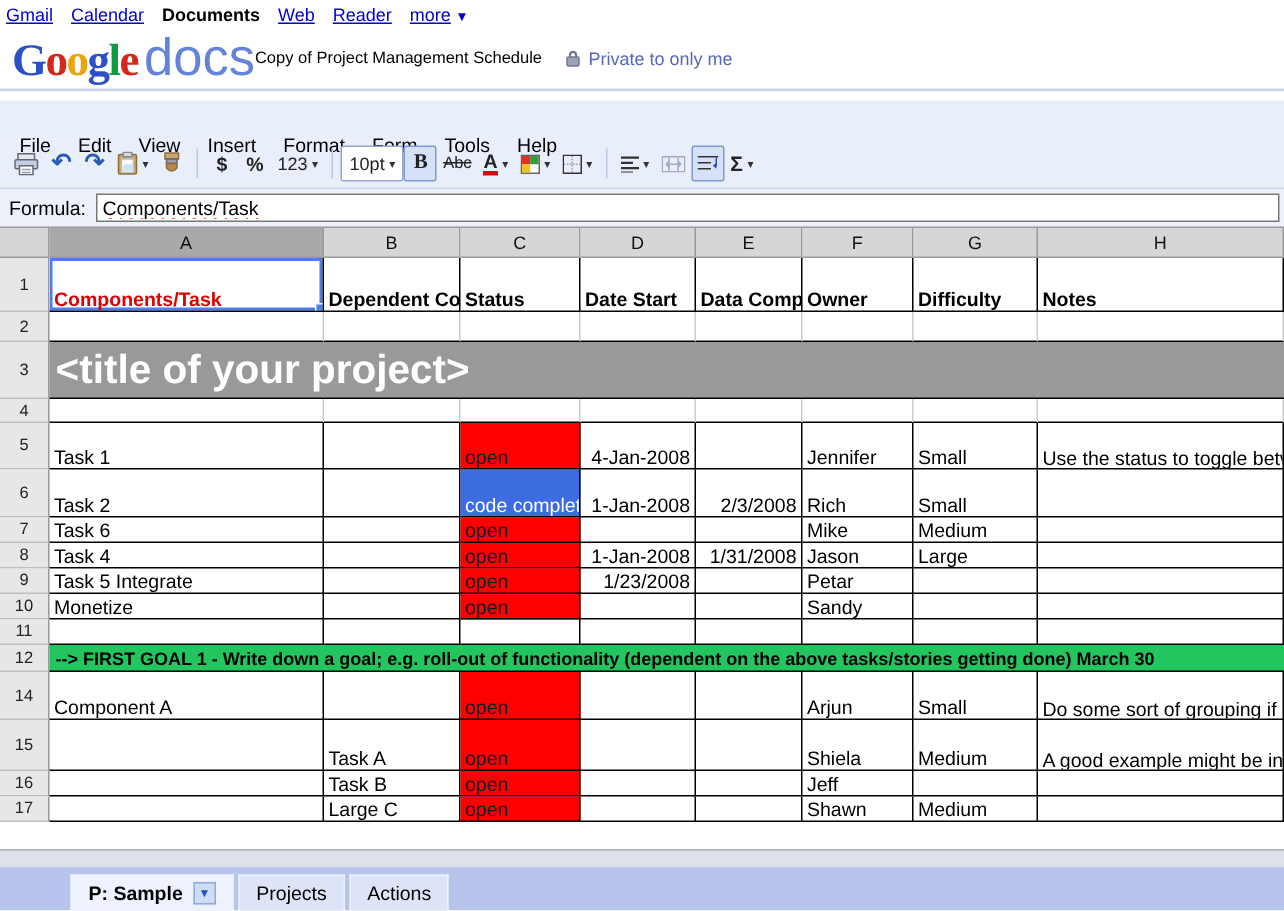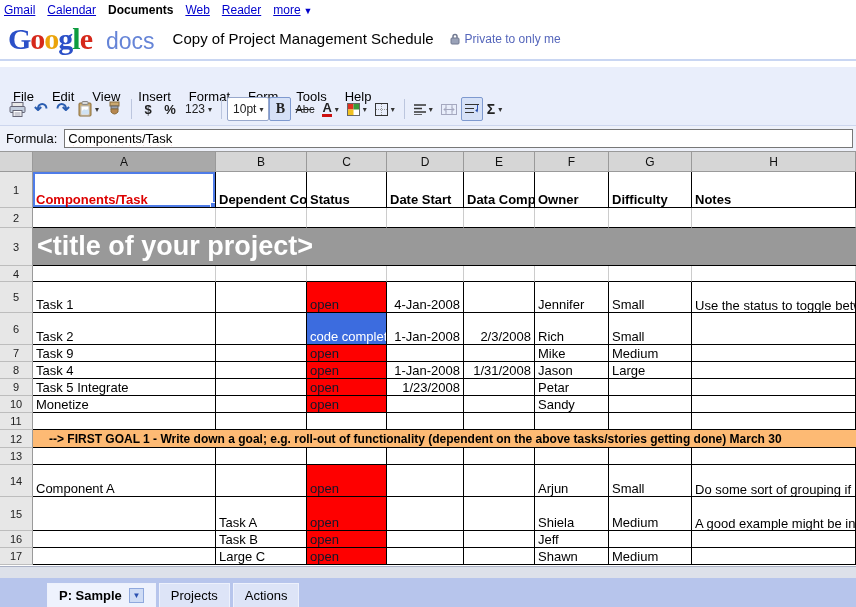--- a/index.html
+++ b/index.html
@@ -10,22 +10,22 @@
   
   .applinks{height:18px;padding:3px 0 0 4px;font-size:12px;}
   .applinks a{color:#0000cc;text-decoration:underline;margin-right:12px;text-align:center;}
   .applinks .cur{color:#000;font-weight:bold;text-decoration:none;}
   .more-arrow{font-size:9px;color:#0000cc;}
 
   
   .docheader{height:41px;display:flex;align-items:center;padding-left:8px;}
   .logo{font-family:"Liberation Serif",serif;font-weight:bold;font-size:30px;letter-spacing:-1px;line-height:1;}
   .lg-b{color:#2b50c8;} .lg-r{color:#d6281a;} .lg-y{color:#eba40b;} .lg-g{color:#0d9c3f;}
-  .logo-docs{font-family:"Liberation Sans",sans-serif;font-weight:normal;color:#6584d7;font-size:23px;margin-left:14px;letter-spacing:0;}
-  .doc-title{font-size:15px;margin-left:18px;}
+  .logo-docs{font-family:"Liberation Sans",sans-serif;font-weight:normal;color:#6584d7;font-size:35px;margin-left:4px;letter-spacing:0;}
+  .doc-title{font-size:11px;margin-left:0;}
   .privacy{display:flex;align-items:center;margin-left:16px;font-size:12px;color:#5566bb;gap:5px;}
 
   .blueline{height:2px;background:#c9d6f2;}
   .whitegap{height:6px;background:#fff;}
 
   
   .menubar{height:26px;background:#e9eefb;display:flex;align-items:center;font-size:13px;padding-left:4px;}
   .menubar .mi{padding:2px 9px;cursor:default;margin-top:32px;}
 
   
@@ -65,22 +65,22 @@
   .hb{font-weight:bold;}
   .w{white-space:normal;line-height:14px;}
   .r{text-align:right;}
   .note{font-size:10px;white-space:normal;vertical-align:top;line-height:12px;padding-top:1px;}
   .st-open{background:#fe0000;color:#0f172a;}
   .st-cc{background:#3c6cdf;color:#fff;white-space:normal;line-height:15px;}
   .a1{color:#dd0000;font-weight:bold;position:relative;box-shadow:inset 0 0 0 2px #4f7ce8;overflow:visible;}
   .a1::after{content:"";position:absolute;right:-3px;bottom:-3px;width:6px;height:6px;background:#4f7ce8;border:1px solid #fff;}
   td.band-title{background:#999;color:#fff;font-weight:bold;font-size:27px;vertical-align:middle;
                 padding:0 4px;border-bottom:1px solid #000;white-space:nowrap;overflow:hidden;margin-left:40px;}
-  td.band-goal{background:#fdba74;color:#000;font-weight:bold;font-size:12px;vertical-align:middle;
-               padding:0 16px;border-bottom:1px solid #000;white-space:nowrap;overflow:hidden;}
+  td.band-goal{background:#22c55e;color:#000;font-weight:bold;font-size:12px;vertical-align:middle;
+               padding:0 4px;border-bottom:1px solid #000;white-space:nowrap;overflow:hidden;}
 
   
   .graystrip{height:12px;background:#dde1ea;border-top:1px solid #a9b0c4;}
   .tabbar{height:29px;background:#b7c5ec;display:flex;align-items:flex-end;padding-left:47px;gap:3px;}
   .tab{height:24px;display:flex;align-items:center;padding:0 11px;font-size:13px;background:#dde4f7;
        border:1px solid #edf1fc;border-bottom:none;cursor:pointer;}
   .tab.active{background:#eef2fd;font-weight:bold;}
   .tabdrop{width:15px;height:15px;margin-left:7px;background:#cfdcf5;border:1px solid #8fa8dd;
            display:flex;align-items:center;justify-content:center;font-size:8px;color:#2a50b0;}
 </style>
@@ -300,21 +300,21 @@
     <td class="c k"></td>
     <td class="c k st-cc">code complete</td>
     <td class="c k r">1-Jan-2008</td>
     <td class="c k r">2/3/2008</td>
     <td class="c k">Rich</td>
     <td class="c k">Small</td>
     <td class="c k"></td>
   </tr>
   <tr style="height:17px">
     <th class="rowh">7</th>
-    <td class="c k">Task 9</td>
+    <td class="c k">Task 6</td>
     <td class="c k"></td>
     <td class="c k st-open">open</td>
     <td class="c k"></td>
     <td class="c k"></td>
     <td class="c k">Mike</td>
     <td class="c k">Medium</td>
     <td class="c k"></td>
   </tr>
   <tr style="height:17px">
     <th class="rowh">8</th>
@@ -356,31 +356,20 @@
           <td class="c k"></td>
           <td class="c k"></td>
           <td class="c k"></td>
           <td class="c k"></td>
           <td class="c k"></td>
           <td class="c k"></td>
   </tr>
   <tr style="height:18px">
     <th class="rowh">12</th>
     <td class="band-goal" colspan="8">--&gt; FIRST GOAL 1 - Write down a goal; e.g. roll-out of functionality (dependent on the above tasks/stories getting done) March 30</td>
-  </tr>
-  <tr style="height:17px">
-    <th class="rowh">13</th>
-    <td class="c k"></td>
-          <td class="c k"></td>
-          <td class="c k"></td>
-          <td class="c k"></td>
-          <td class="c k"></td>
-          <td class="c k"></td>
-          <td class="c k"></td>
-          <td class="c k"></td>
   </tr>
   <tr style="height:32px">
     <th class="rowh">14</th>
     <td class="c k">Component A</td>
     <td class="c k"></td>
     <td class="c k st-open">open</td>
     <td class="c k"></td>
     <td class="c k"></td>
     <td class="c k">Arjun</td>
     <td class="c k">Small</td>

